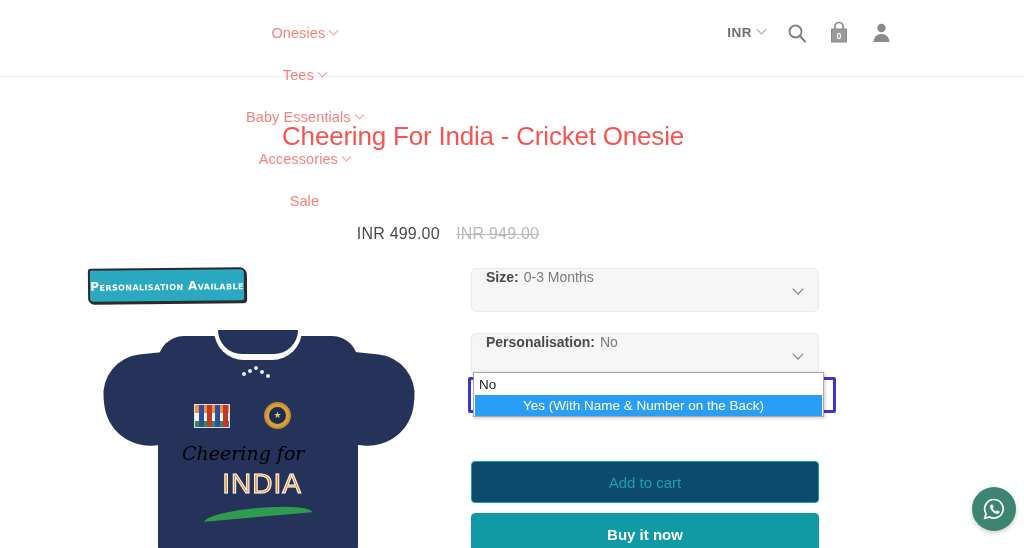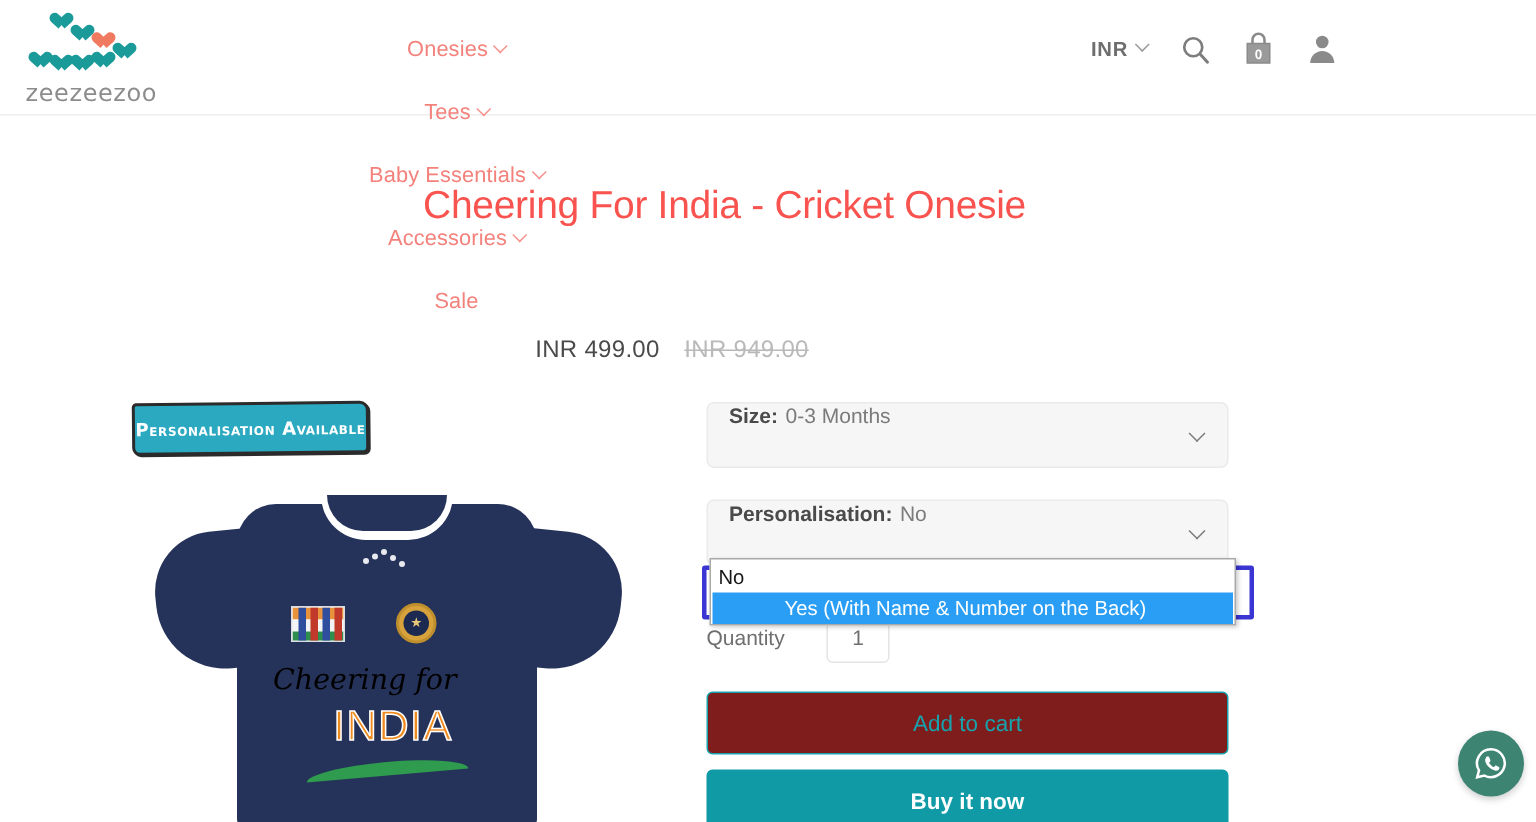--- a/index.html
+++ b/index.html
@@ -209,21 +209,21 @@
     width: 42px; height: 34px; border: 1px solid #e4e4e4; border-radius: 4px;
     background: #fff; text-align: center; color: #6f6f6f; font-size: 14px;
     font-family: "Liberation Sans", sans-serif;
   }
   .btn {
     position: absolute; left: 0; width: 348px; height: 42px;
     border-radius: 4px; display: flex; align-items: center; justify-content: center;
     font-size: 15px; cursor: pointer;
   }
   .btn-add {
-    top: 193px; background: #7f1d1d; border: 1px solid #17a2ac; color: #17a2ac;
+    top: 193px; background: #0c4a6e; border: 1px solid #17a2ac; color: #17a2ac;
   }
   .btn-buy {
     top: 245px; background: #0f9aa6; border: 1px solid #0f9aa6; color: #ffffff;
     font-weight: bold;
   }
 
   
   .wa {
     position: absolute; left: 972px; top: 487px; width: 44px; height: 44px;
     border-radius: 50%; background: #3d8473;
@@ -231,33 +231,20 @@
     cursor: pointer; box-shadow: 0 2px 5px rgba(0,0,0,.2);
   }
 </style>
 </head>
 <body>
 
 <div id="page">
 
   <div class="header">
 
-    <div class="logo-wrap">
-      <div class="logo-hearts">
-        <div class="heart" style="left:22px; top:2px;"></div>
-        <div class="heart" style="left:36px; top:10px;"></div>
-        <div class="heart coral" style="left:50px; top:15px;"></div>
-        <div class="heart" style="left:64px; top:22px;"></div>
-        <div class="heart" style="left:8px;  top:28px;"></div>
-        <div class="heart" style="left:22px; top:30px;"></div>
-        <div class="heart" style="left:36px; top:30px;"></div>
-        <div class="heart" style="left:50px; top:28px;"></div>
-      </div>
-      <div class="logo-text">zeezeezoo</div>
-    </div>
 
     <nav class="nav">
       <div class="nav-item">
         <span>Onesies</span>
         <span class="chev"></span>
       </div>
       <div class="nav-item">
         <span>Tees</span>
         <span class="chev"></span>
       </div>
@@ -367,24 +354,20 @@
       <span class="val">No</span>
       <span class="select-arrow"></span>
     </div>
 
     <div class="listbox-focus"></div>
     <div class="listbox">
       <div class="opt">No</div>
       <div class="opt selected">Yes (With Name &amp; Number on the Back)</div>
     </div>
 
-    <div class="qty-row">
-      <span class="qty-label">Quantity</span>
-      <input class="qty-input" type="text" value="1" style="">
-    </div>
 
     <div class="btn btn-add">Add to cart</div>
     <div class="btn btn-buy">Buy it now</div>
   </div>
 
   <div class="wa">
     <svg width="26" height="26" viewBox="0 0 26 26">
       <path d="M13 3.5a9.3 9.3 0 0 0-8 14.1L3.8 22.2l4.7-1.2A9.3 9.3 0 1 0 13 3.5z" fill="none" stroke="#ffffff" stroke-width="1.7"></path>
       <path d="M9.6 9c.3-.6.6-.6.9-.6h.6c.2 0 .5 0 .7.5l.8 1.9c.1.3 0 .5-.1.7l-.5.6c-.2.2-.3.4-.1.7.5.9 1.6 2 2.6 2.5.3.2.5.1.7-.1l.6-.7c.2-.2.4-.2.6-.1l1.8.9c.3.1.4.3.4.5 0 .4-.2 1.2-.6 1.5-.4.3-1.1.6-1.9.5-1.9-.3-4-1.6-5.4-3.3-1-1.2-1.6-2.5-1.6-3.6 0-.8.3-1.5.6-1.8z" fill="#ffffff"></path>
     </svg>

